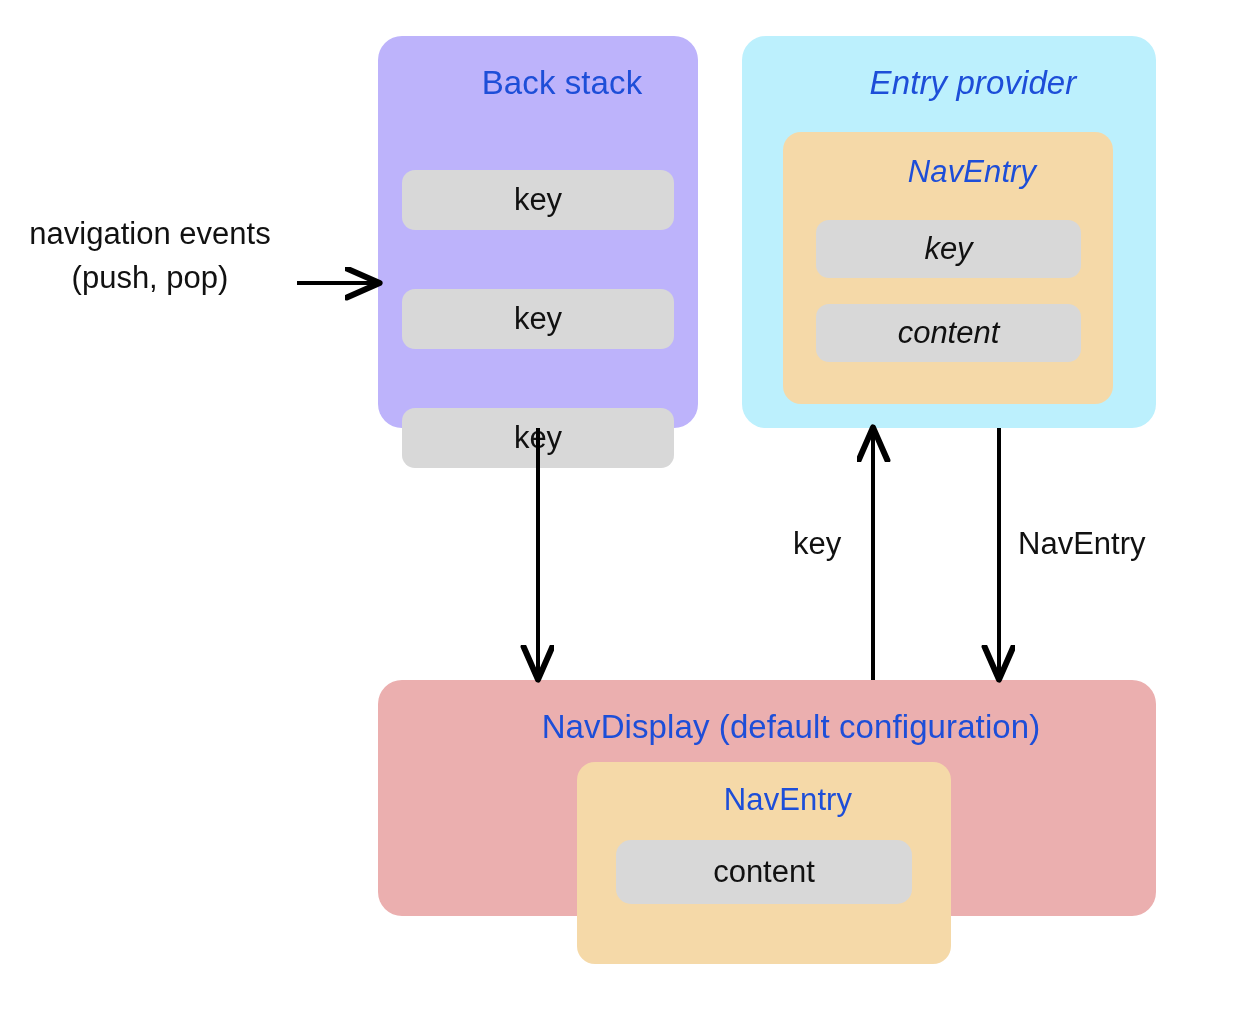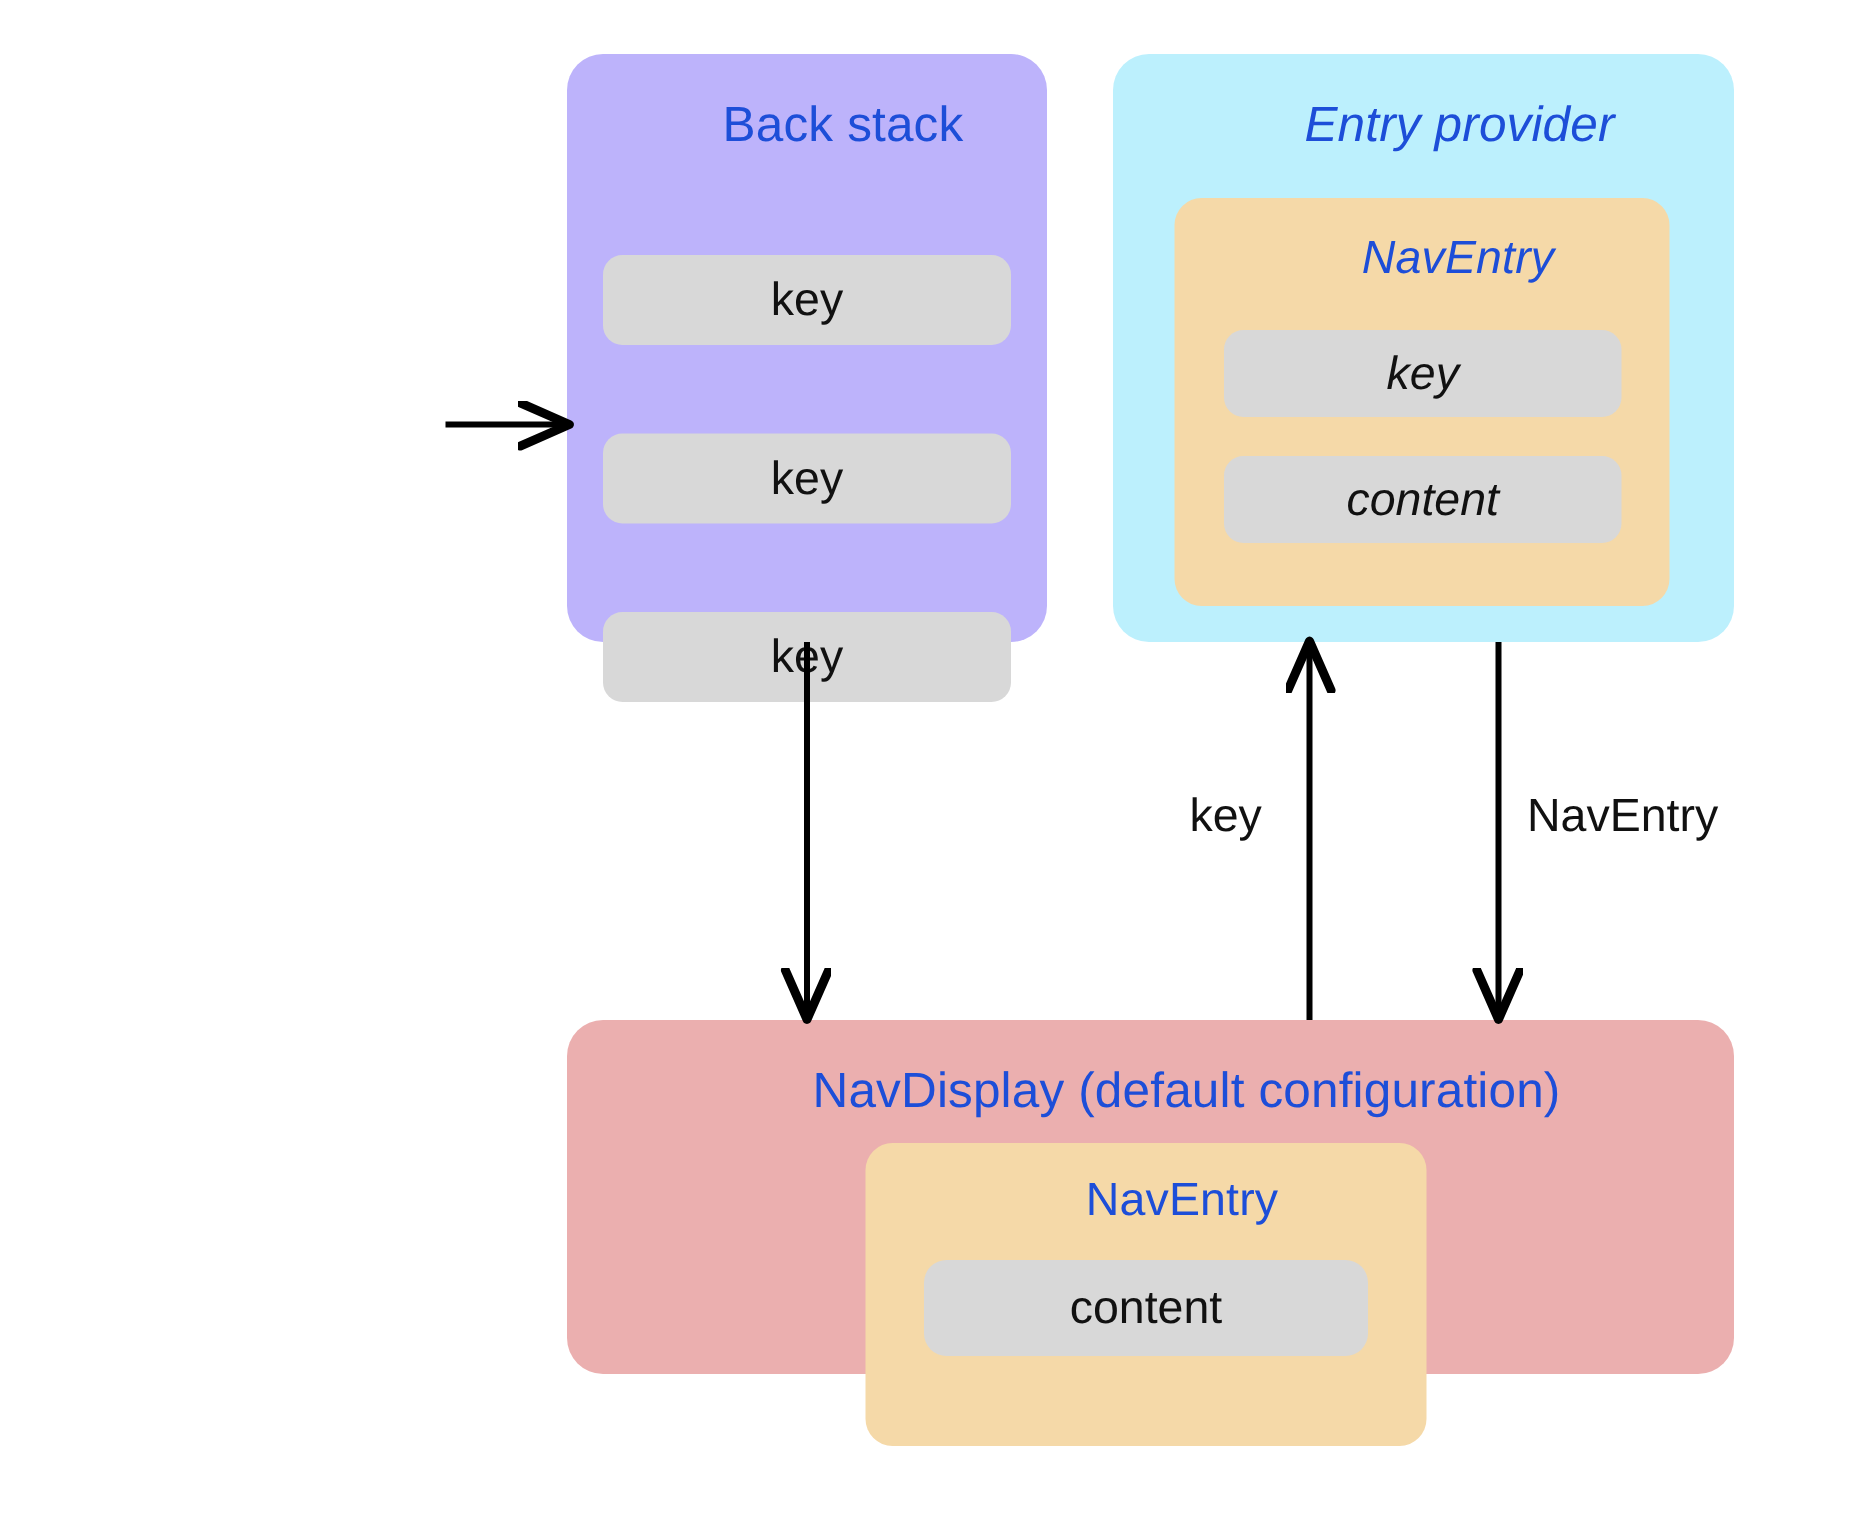--- a/index.html
+++ b/index.html
@@ -155,20 +155,24 @@
     white-space: nowrap;
   }
   #edge-label-key      { left: 793px; top: 526px; }
   #edge-label-naventry { left: 1018px; top: 526px; }
 </style>
 </head>
 <body>
 
 <div id="canvas">
 
+  <div id="nav-events-label">
+    <span class="l1">navigation events</span>
+    <span class="l2">(push, pop)</span>
+  </div>
 
   <div class="box" id="back-stack">
     <div class="box-title">Back stack</div>
     <div class="chip" id="bs-chip-0">key</div>
     <div class="chip" id="bs-chip-1">key</div>
     <div class="chip" id="bs-chip-2">key</div>
   </div>
 
   <div class="box" id="entry-provider">
     <div class="box-title">Entry provider</div>

